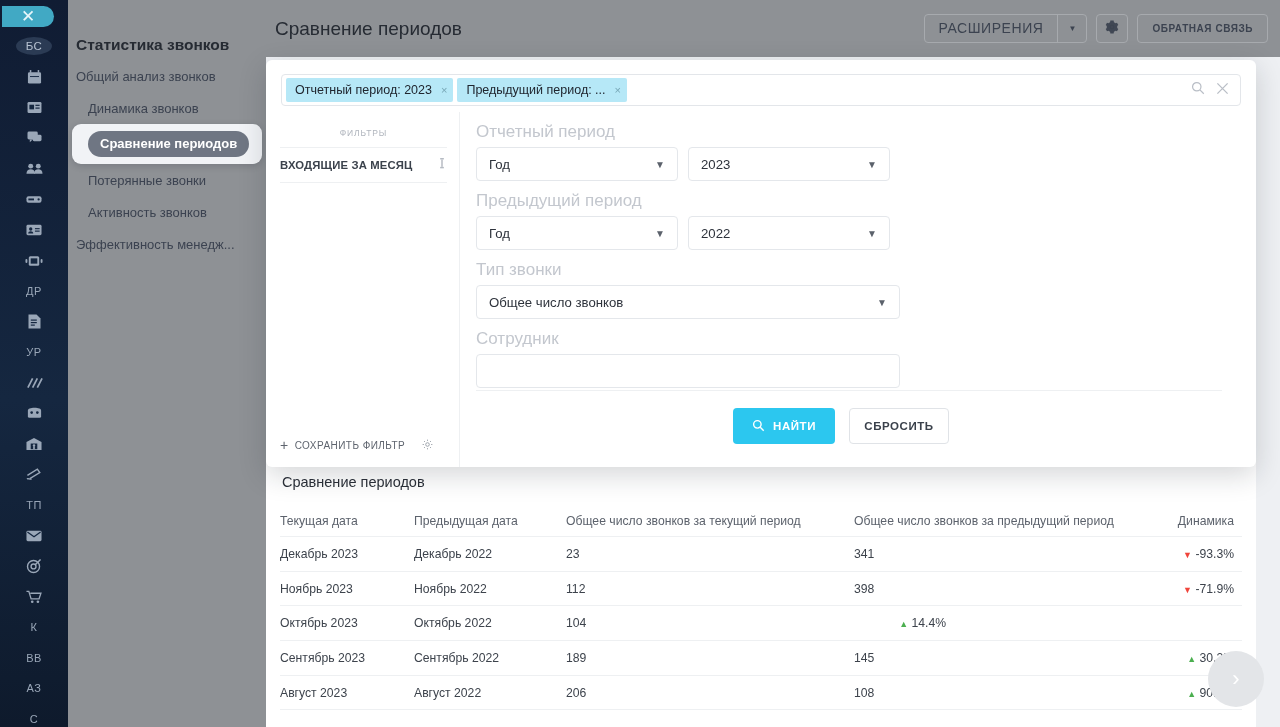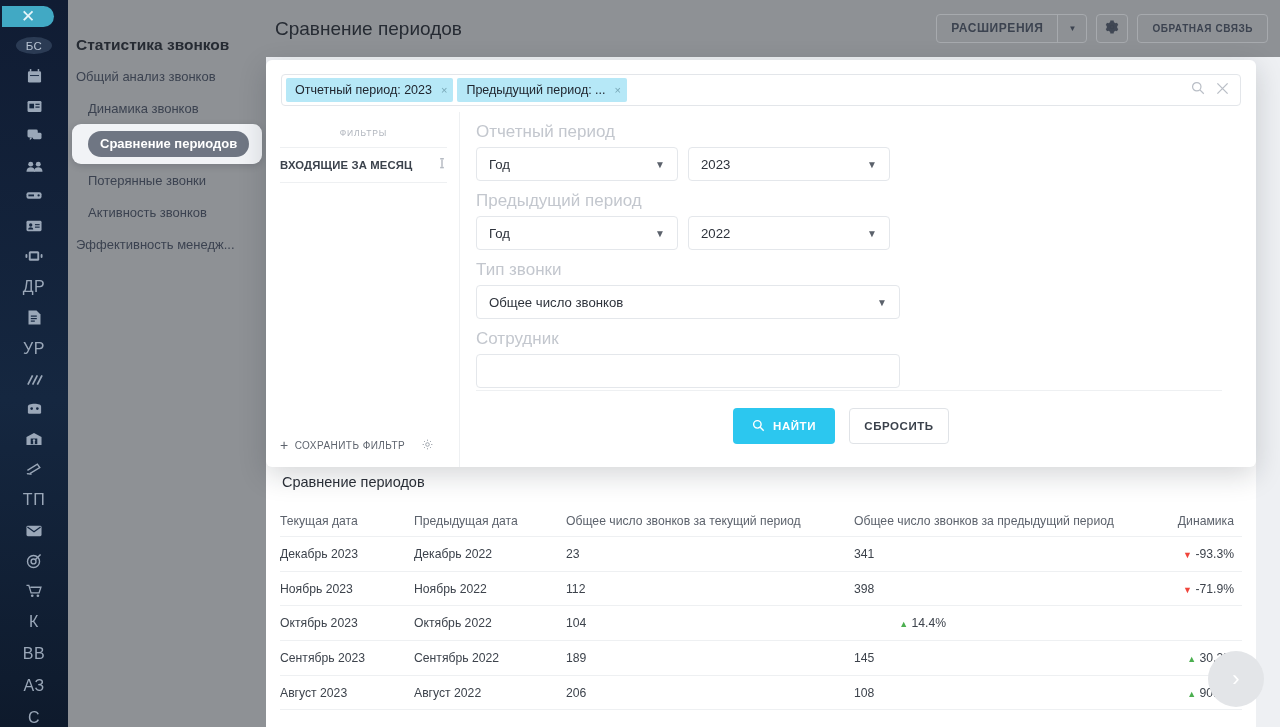--- a/index.html
+++ b/index.html
@@ -26,21 +26,21 @@
   }
   .rail-avatar {
     width: 36px; height: 36px; border-radius: 50%;
     background: #2b3b54; color: #b8c3d2;
     display: flex; align-items: center; justify-content: center;
     font-size: 11.5px; letter-spacing: .4px; margin-top: 10px;
   }
   .rail-item {
     width: 48px; height: 33px; margin-top: 14px;
     display: flex; align-items: center; justify-content: center;
-    color: #9aa7b8; font-size: 16px; letter-spacing: .5px;
+    color: #9aa7b8; font-size: 11px; letter-spacing: .5px;
   }
   .rail-item svg { display: block; }
 
   
   .shell {
     position: absolute; left: 68px; top: 0; width: 1212px; height: 727px;
     background: #8e9195;
   }
   .topbar {
     position: absolute; left: 0; top: 0; width: 1212px; height: 57px;
@@ -56,21 +56,21 @@
   }
   .btn-outline {
     height: 29px; border: 1px solid #a7aaae; border-radius: 4px;
     background: transparent; color: #3c4350;
     font-size: 10px; font-weight: 700; letter-spacing: .55px;
     display: flex; align-items: center; padding: 0 14px;
     font-family: "Liberation Sans", sans-serif;
   }
   .btn-split { display: flex; align-items: center; height: 29px;
     border: 1px solid #a7aaae; border-radius: 4px; }
-  .btn-split .lbl { padding: 0 14px; font-size: 12px; font-weight: 700;
+  .btn-split .lbl { padding: 0 14px; font-size: 14px; font-weight: 400;
     letter-spacing: .55px; color: #3c4350; line-height: 27px; }
   .btn-split .sep { width: 1px; height: 27px; background: #a7aaae; }
   .btn-split .caret { width: 28px; text-align: center; color: #3c4350; font-size: 8px; line-height: 27px; }
   .btn-icon {
     width: 32px; height: 29px; border: 1px solid #a7aaae; border-radius: 4px;
     display: flex; align-items: center; justify-content: center; color: #3c4350;
   }
 
   
   .navpanel {

